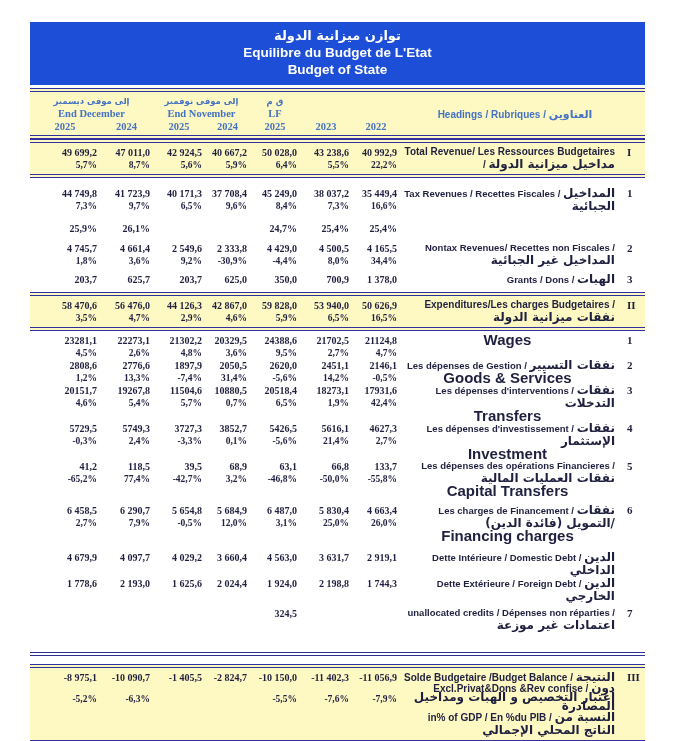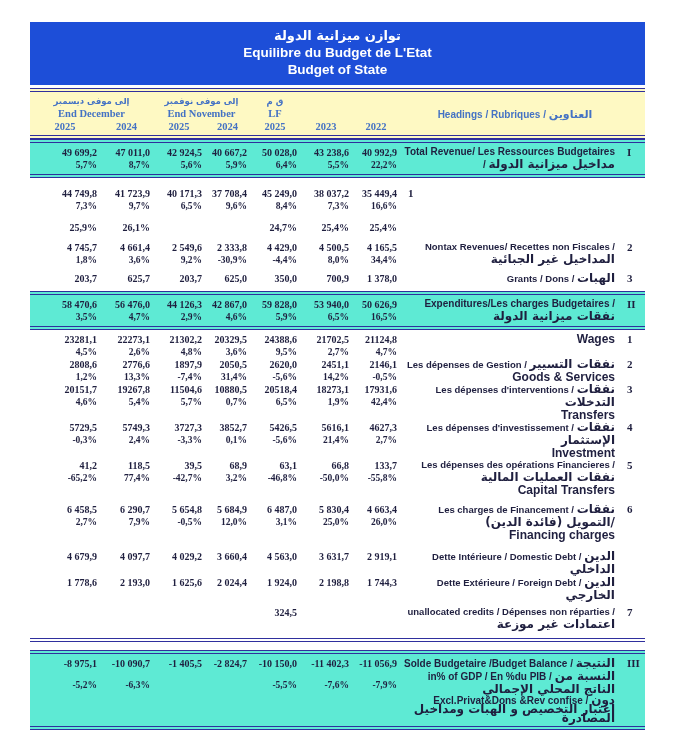--- a/index.html
+++ b/index.html
@@ -35,26 +35,26 @@
   .row { display:grid; grid-template-columns:70px 53px 52px 45px 50px 52px 48px 219px 26px; align-items:start; }
   .cell { text-align:right; padding-right:3px; }
   .val { font-family:"Liberation Serif",serif; font-weight:bold; font-size:10px; line-height:13px; white-space:nowrap; }
   .pct { font-family:"Liberation Serif",serif; font-weight:bold; font-size:9.5px; line-height:12px; white-space:nowrap; }
   .pct3 { margin-top:9px; }
   .labelcell { text-align:right; padding-right:4px; }
   .lbl { font-weight:bold; font-size:9.5px; line-height:12px; }
   .lbl .ar { font-size:12px; font-family:"DejaVu Sans",sans-serif; }
   .lbl2 { font-size:7.5px; line-height:9px; }
   .lbl3 { font-size:9px; line-height:12px; }
-  .sub { font-weight:bold; font-size:12px; line-height:12px; }
+  .sub { font-weight:bold; font-size:15px; line-height:12px; text-align:center; }
   .numcell { font-family:"Liberation Serif",serif; font-weight:bold; font-size:11px; text-align:left; padding-left:8px; line-height:13px; }
 
-  .band { background:#5eead4; border-top:4px double #2f2f9d; border-bottom:4px double #2f2f9d; padding:3px 0; }
+  .band { background:#fef9c3; border-top:4px double #2f2f9d; border-bottom:4px double #2f2f9d; padding:3px 0; }
   .band .lbl { font-size:10px; }
-  .double-below { border-bottom:4px double #2f2f9d; padding-bottom:7px; }
+  .double-below { border-bottom:4px double #2f2f9d; padding-bottom:20px; }
 </style>
 </head>
 <body>
 
 <div class="page">
 
   <div class="banner">
     <div class="b-ar">توازن ميزانية الدولة</div>
     <div class="b-fr">Equilibre du Budget de L'Etat</div>
     <div class="b-en">Budget of State</div>
@@ -151,20 +151,23 @@
           <div class="pct">8,4%</div>
         </div>
         <div class="cell">
           <div class="val">38 037,2</div>
           <div class="pct">7,3%</div>
         </div>
         <div class="cell">
           <div class="val">35 449,4</div>
           <div class="pct">16,6%</div>
         </div>
+        <div class="labelcell">
+          <div class="lbl"><span>Tax Revenues  /  Recettes Fiscales /</span> <span class="ar">المداخيل الجبائية</span></div>
+        </div>
         <div class="numcell">1</div>
       </div>
       <div class="row" style="margin-top: 9px;">
         <div class="cell">
           <div class="val">25,9%</div>
         </div>
         <div class="cell">
           <div class="val">26,1%</div>
         </div>
         <div class="cell">
@@ -593,21 +596,21 @@
         <div class="cell">
           <div class="val">-11 402,3</div>
           <div class="pct pct3">-7,6%</div>
         </div>
         <div class="cell">
           <div class="val">-11 056,9</div>
           <div class="pct pct3">-7,9%</div>
         </div>
         <div class="labelcell">
           <div class="lbl"><span>Solde Budgetaire /Budget Balance /</span> <span class="ar">النتيجة</span></div>
+          <div class="lbl lbl2"><span>Excl.Privat&amp;Dons &amp;Rev confise /</span> <span class="ar">دون اعتبار التخصيص و الهبات ومداخيل المصادرة</span></div>
           <div class="lbl lbl3"><span>in% of GDP / En %du PIB /</span> <span class="ar">النسبة  من الناتج المحلي الإجمالي</span></div>
-          <div class="lbl lbl2"><span>Excl.Privat&amp;Dons &amp;Rev confise /</span> <span class="ar">دون اعتبار التخصيص و الهبات ومداخيل المصادرة</span></div>
         </div>
         <div class="numcell">III</div>
       </div>
       <div class="sec-title treasury"><span>Treasury operations/ Opérations de trésorerie</span> <span class="ar">عمليات الخزينة/</span></div>
     </div>
 
 </div>
 
 </body></html>

